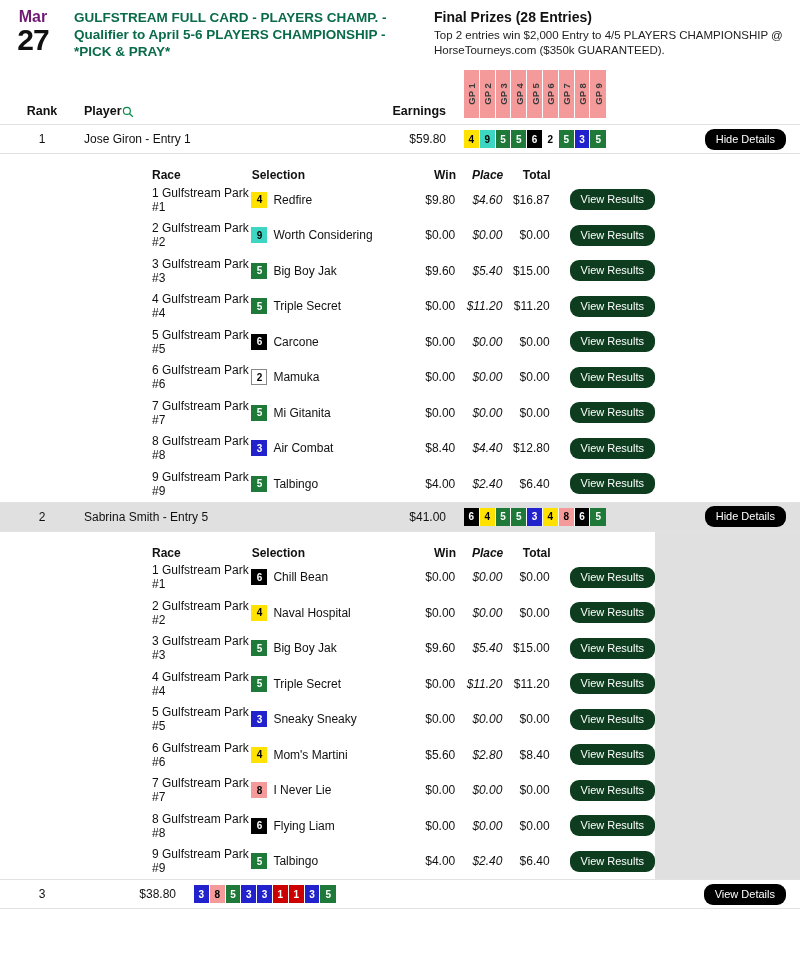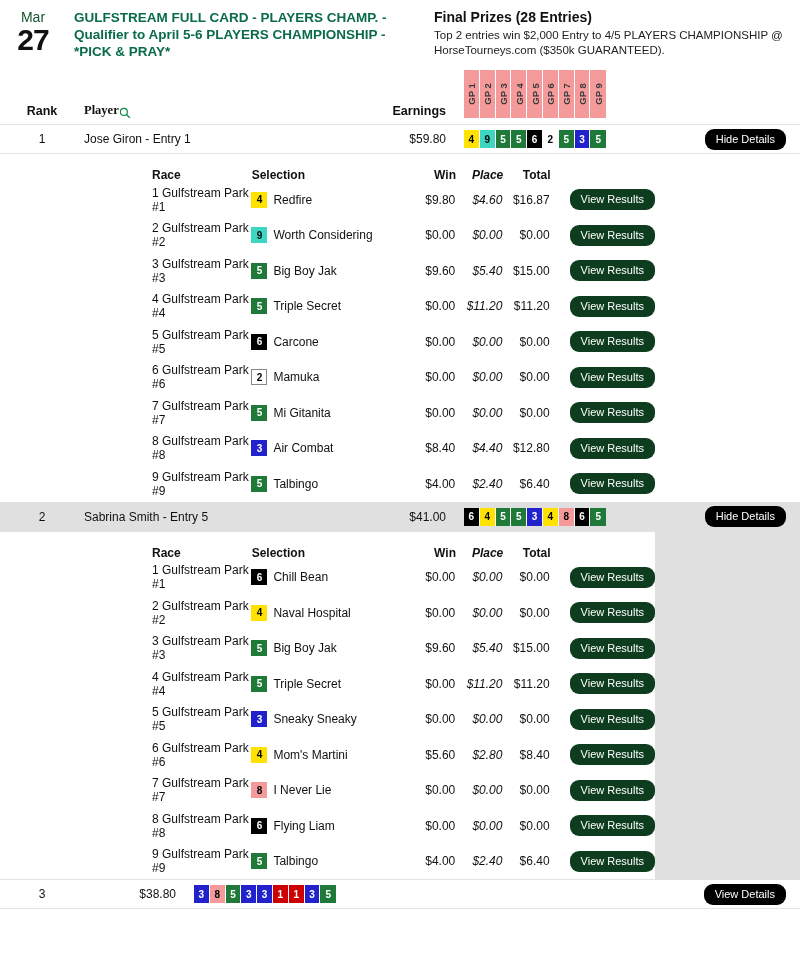--- a/index.html
+++ b/index.html
@@ -16,23 +16,23 @@
   }
 
   
   .header { display: flex; padding: 8px 0 0 0; }
   .date-box {
     width: 66px;
     text-align: center;
     padding-top: 2px;
   }
   .date-month {
-    font-size: 14px;
-    font-weight: normal;
-    color: #14532d;
+    font-size: 16px;
+    font-weight: bold;
+    color: #701a75;
     line-height: 14px;
   }
   .date-day {
     font-size: 30px;
     font-weight: bold;
     color: #111;
     line-height: 32px;
     letter-spacing: -1px;
   }
   .title-block { width: 360px; padding-left: 8px; }
@@ -73,21 +73,21 @@
   .col-action { flex: 1; text-align: right; padding-right: 14px; }
 
   .head-row {
     display: flex;
     align-items: flex-end;
     font-weight: bold;
     font-size: 12.5px;
     padding-bottom: 6px;
     height: 36px;
   }
-  .head-row .col-player { display: flex; align-items: flex-end; gap: 0; font-family: Liberation Serif, serif; }
+  .head-row .col-player { display: flex; align-items: center; gap: 0; }
 
   .search-icon { display: inline-block; width: 12px; height: 12px; position: relative; top: 1px; }
 
   .entry-row {
     display: flex;
     align-items: center;
     height: 30px;
     font-size: 12px;
     border-top: 1px solid #e2e2e2;
     border-bottom: 1px solid #e2e2e2;

